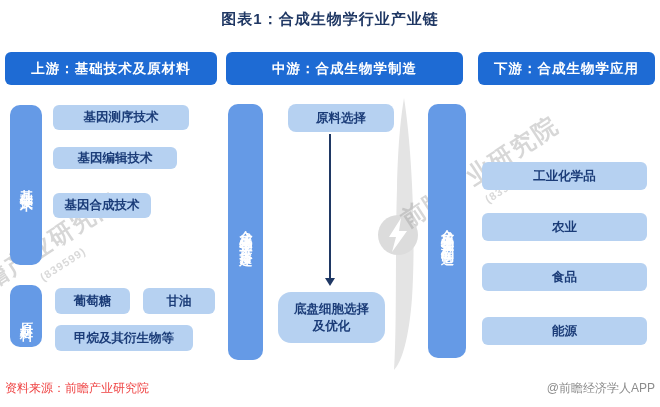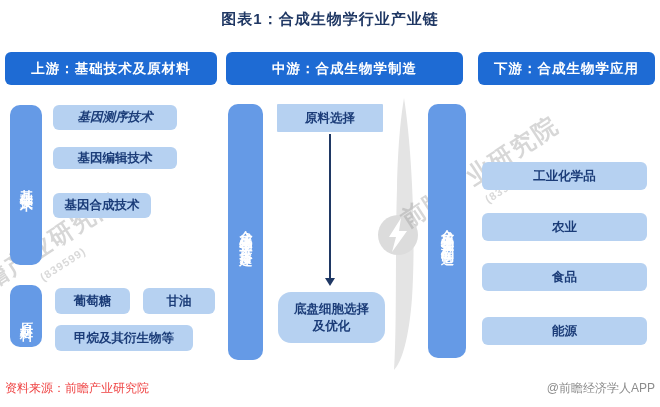--- a/index.html
+++ b/index.html
@@ -67,31 +67,31 @@
     <path d="M24,4 L12,23 L19,23 L15,38 L30,17 L22,17 Z" fill="#ffffff"></path>
   </svg>
 
   <div class="title">图表1：合成生物学行业产业链</div>
 
   <div class="hdr hdr-up">上游：基础技术及原材料</div>
   <div class="hdr hdr-down">下游：合成生物学应用</div>
   <div class="hdr hdr-mid">中游：合成生物学制造</div>
 
   <div class="vbar" style="left:10px;top:105px;width:32px;height:160px;">基础技术</div>
-  <div class="box" style="left:53px;top:105px;width:124px;height:25px;font-style:italic;">基因测序技术</div>
+  <div class="box" style="left:53px;top:105px;width:136px;height:25px;">基因测序技术</div>
   <div class="box" style="left:53px;top:147px;width:124px;height:22px;">基因编辑技术</div>
   <div class="box" style="left:53px;top:193px;width:98px;height:25px;">基因合成技术</div>
 
   <div class="vbar" style="left:10px;top:285px;width:32px;height:62px;">原材料</div>
   <div class="box" style="left:55px;top:288px;width:75px;height:26px;">葡萄糖</div>
   <div class="box" style="left:143px;top:288px;width:72px;height:26px;">甘油</div>
   <div class="box" style="left:55px;top:325px;width:138px;height:26px;">甲烷及其衍生物等</div>
 
   <div class="vbar" style="left:228px;top:104px;width:35px;height:256px;">合成生物学平台搭建</div>
-  <div class="box" style="left:277px;top:104px;width:106px;height:28px;border-radius:1px;">原料选择</div>
+  <div class="box" style="left:288px;top:104px;width:106px;height:28px;border-radius:8px;">原料选择</div>
   <div class="arrow-line"></div>
   <div class="arrow-head"></div>
   <div class="box box-big-radius" style="left:278px;top:292px;width:107px;height:51px;">
     <span>底盘细胞选择</span>
     <span>及优化</span>
   </div>
   <div class="vbar" style="left:428px;top:104px;width:38px;height:254px;">合成生物学产品制造</div>
 
   <div class="box" style="left:482px;top:162px;width:165px;height:28px;">工业化学品</div>
   <div class="box" style="left:482px;top:213px;width:165px;height:28px;">农业</div>

